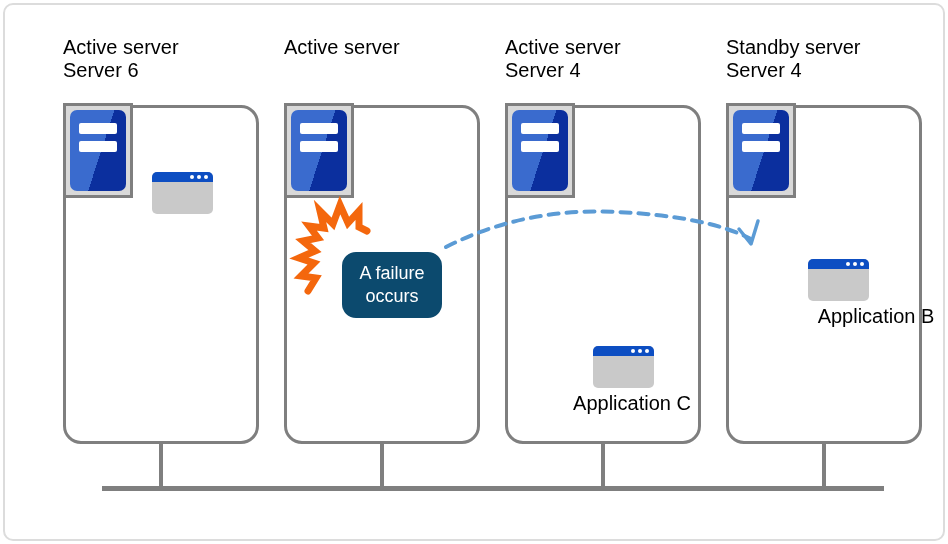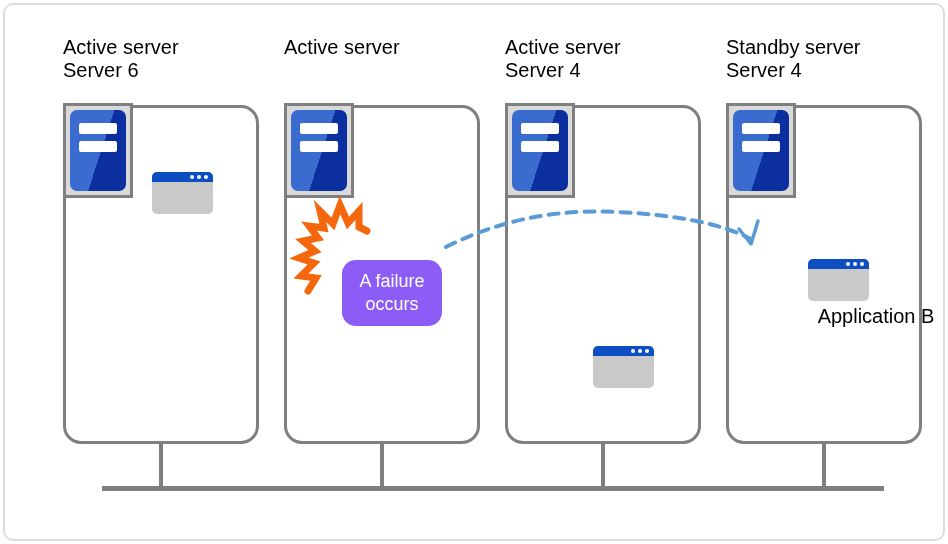--- a/index.html
+++ b/index.html
@@ -26,22 +26,22 @@
 
   
   .app-icon{position:absolute;width:61px;height:42px;border-radius:5px;background:#c9c9c9;overflow:hidden;}
   .app-titlebar{position:relative;height:10px;background:#0d4ec2;}
   .app-dots{position:absolute;right:5px;top:3px;display:flex;gap:3px;}
   .app-dots i{width:4px;height:4px;border-radius:50%;background:#fff;}
   .app-label{position:absolute;width:170px;text-align:center;font-size:20px;white-space:nowrap;}
 
   
   .failure-box{position:absolute;left:342px;top:252px;width:100px;height:66px;box-sizing:border-box;
-    background:#8b5cf6;border-radius:14px;color:#fff;font-size:18px;line-height:23px;
-    display:flex;align-items:center;justify-content:center;text-align:center;padding:2px 12px;margin-top:8px;}
+    background:#0c4a6e;border-radius:14px;color:#fff;font-size:18px;line-height:23px;
+    display:flex;align-items:center;justify-content:center;text-align:center;padding:2px 12px;}
 
   
   .connector{position:absolute;top:442px;width:4px;height:47px;background:#7f7f7f;}
   .bus{position:absolute;left:102px;top:486px;width:782px;height:5px;background:#7f7f7f;}
 
   .overlay{position:absolute;left:0;top:0;pointer-events:none;}
 </style>
 </head>
 <body>
 
@@ -112,20 +112,21 @@
 
   <div class="app-icon" style="left:593px;top:346px">
     <div class="app-titlebar">
       <span class="app-dots">
           <i></i>
           <i></i>
           <i></i>
         </span>
     </div>
   </div>
+  <div class="app-label" style="left:547px;top:392px">Application C</div>
 
   <div class="app-icon" style="left:808px;top:259px">
     <div class="app-titlebar">
       <span class="app-dots">
           <i></i>
           <i></i>
           <i></i>
         </span>
     </div>
   </div>

